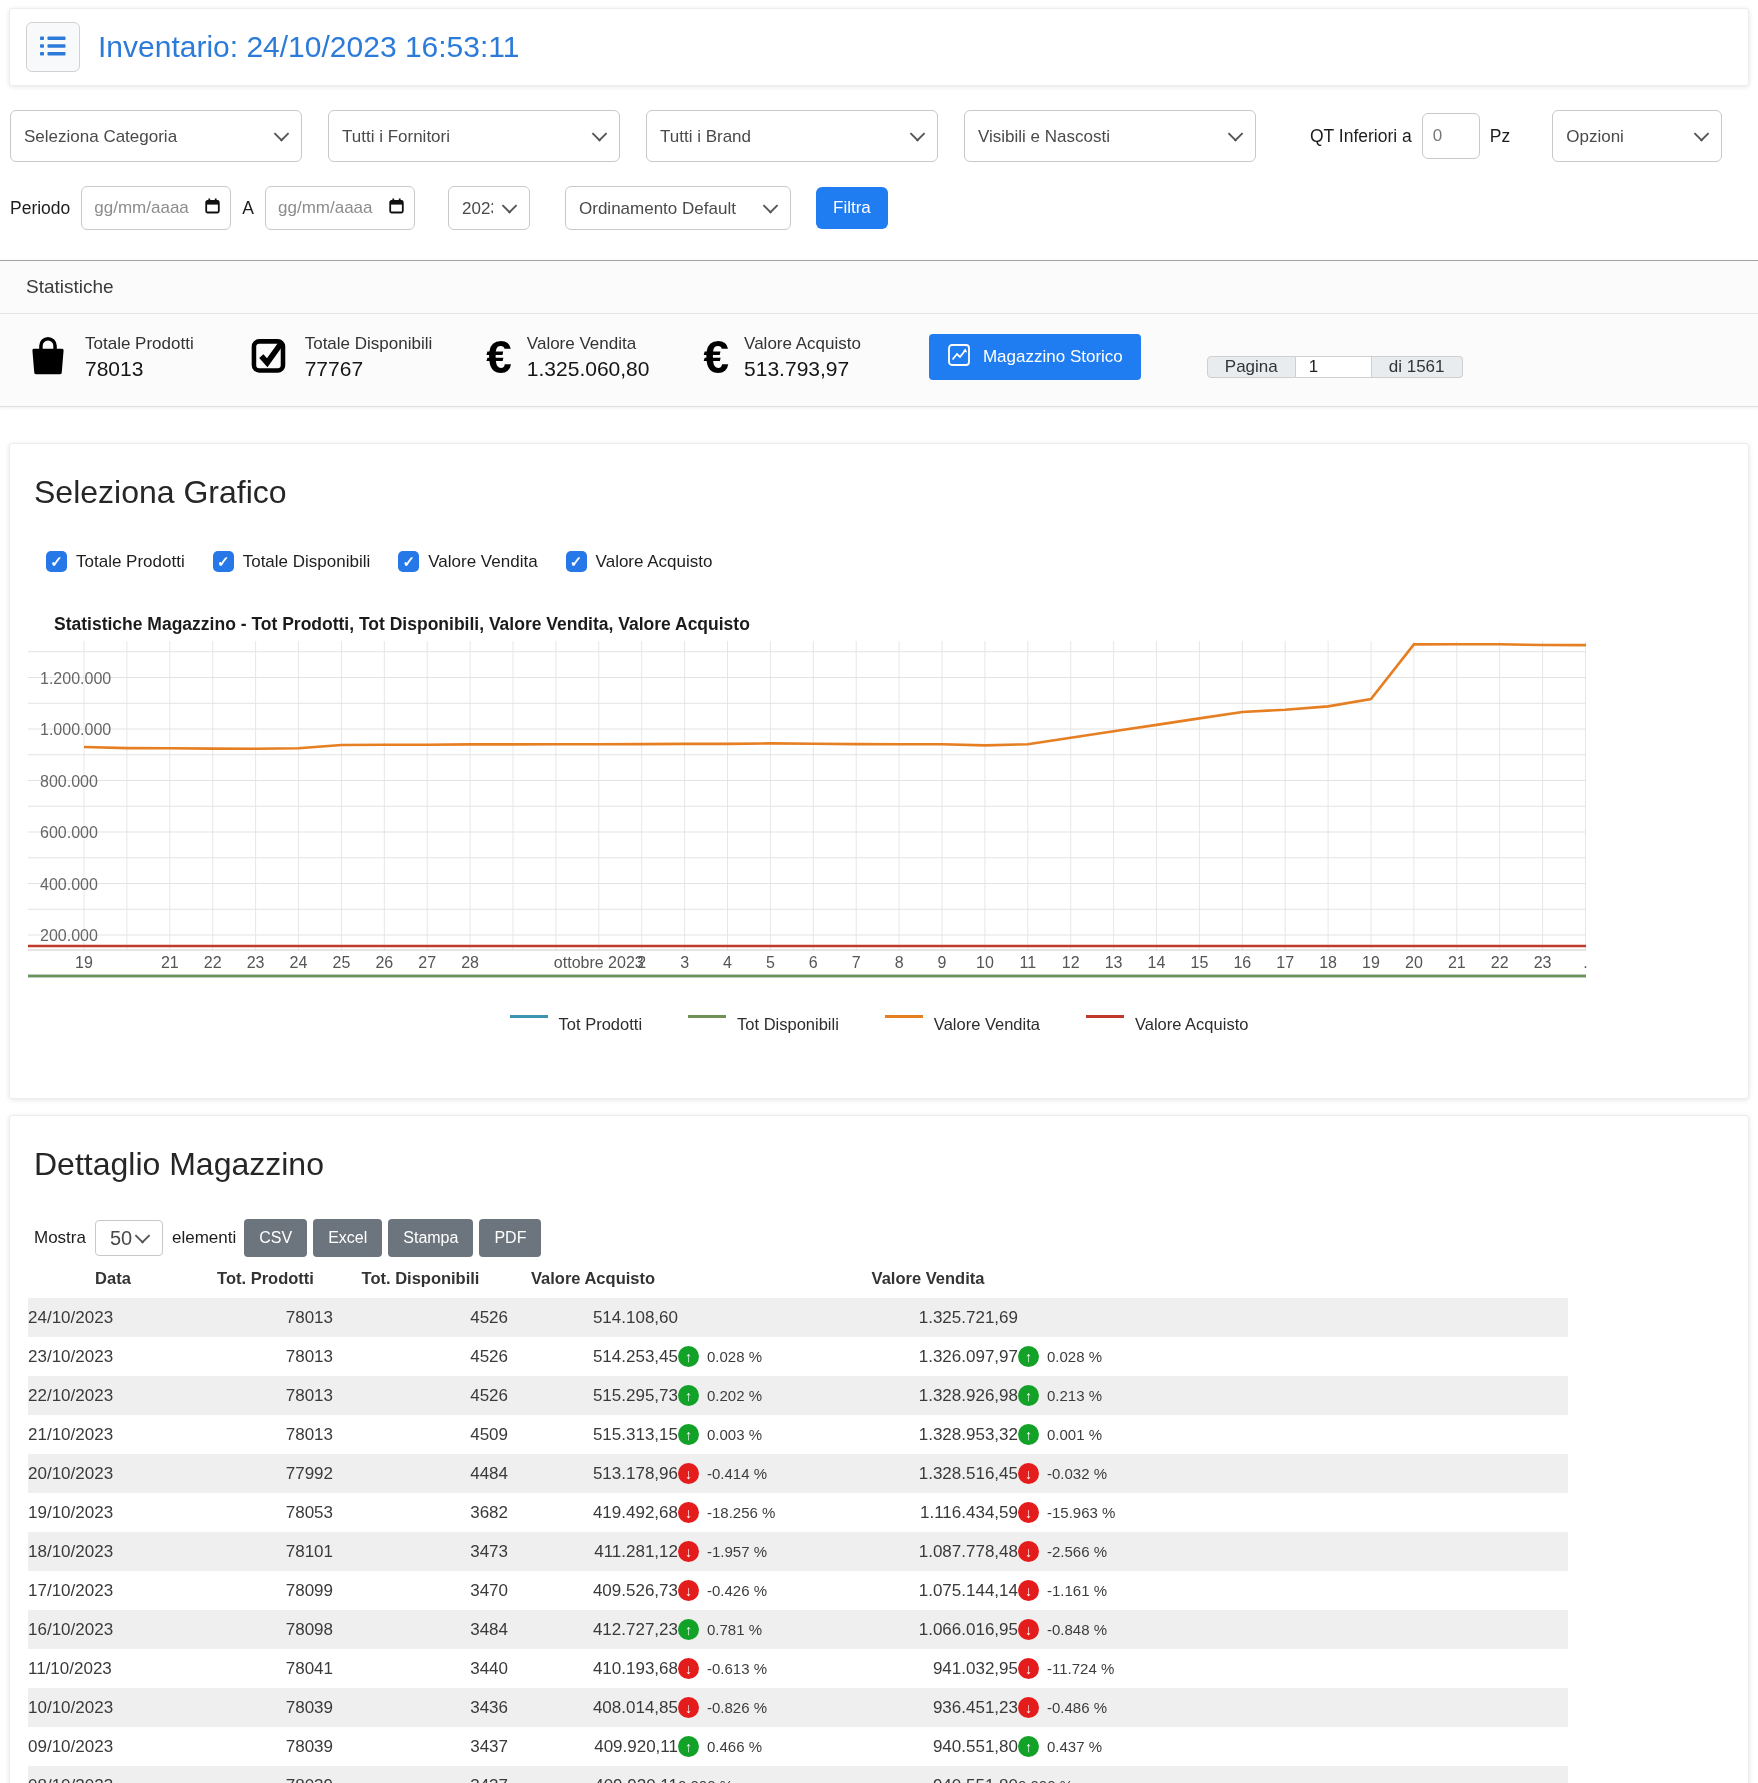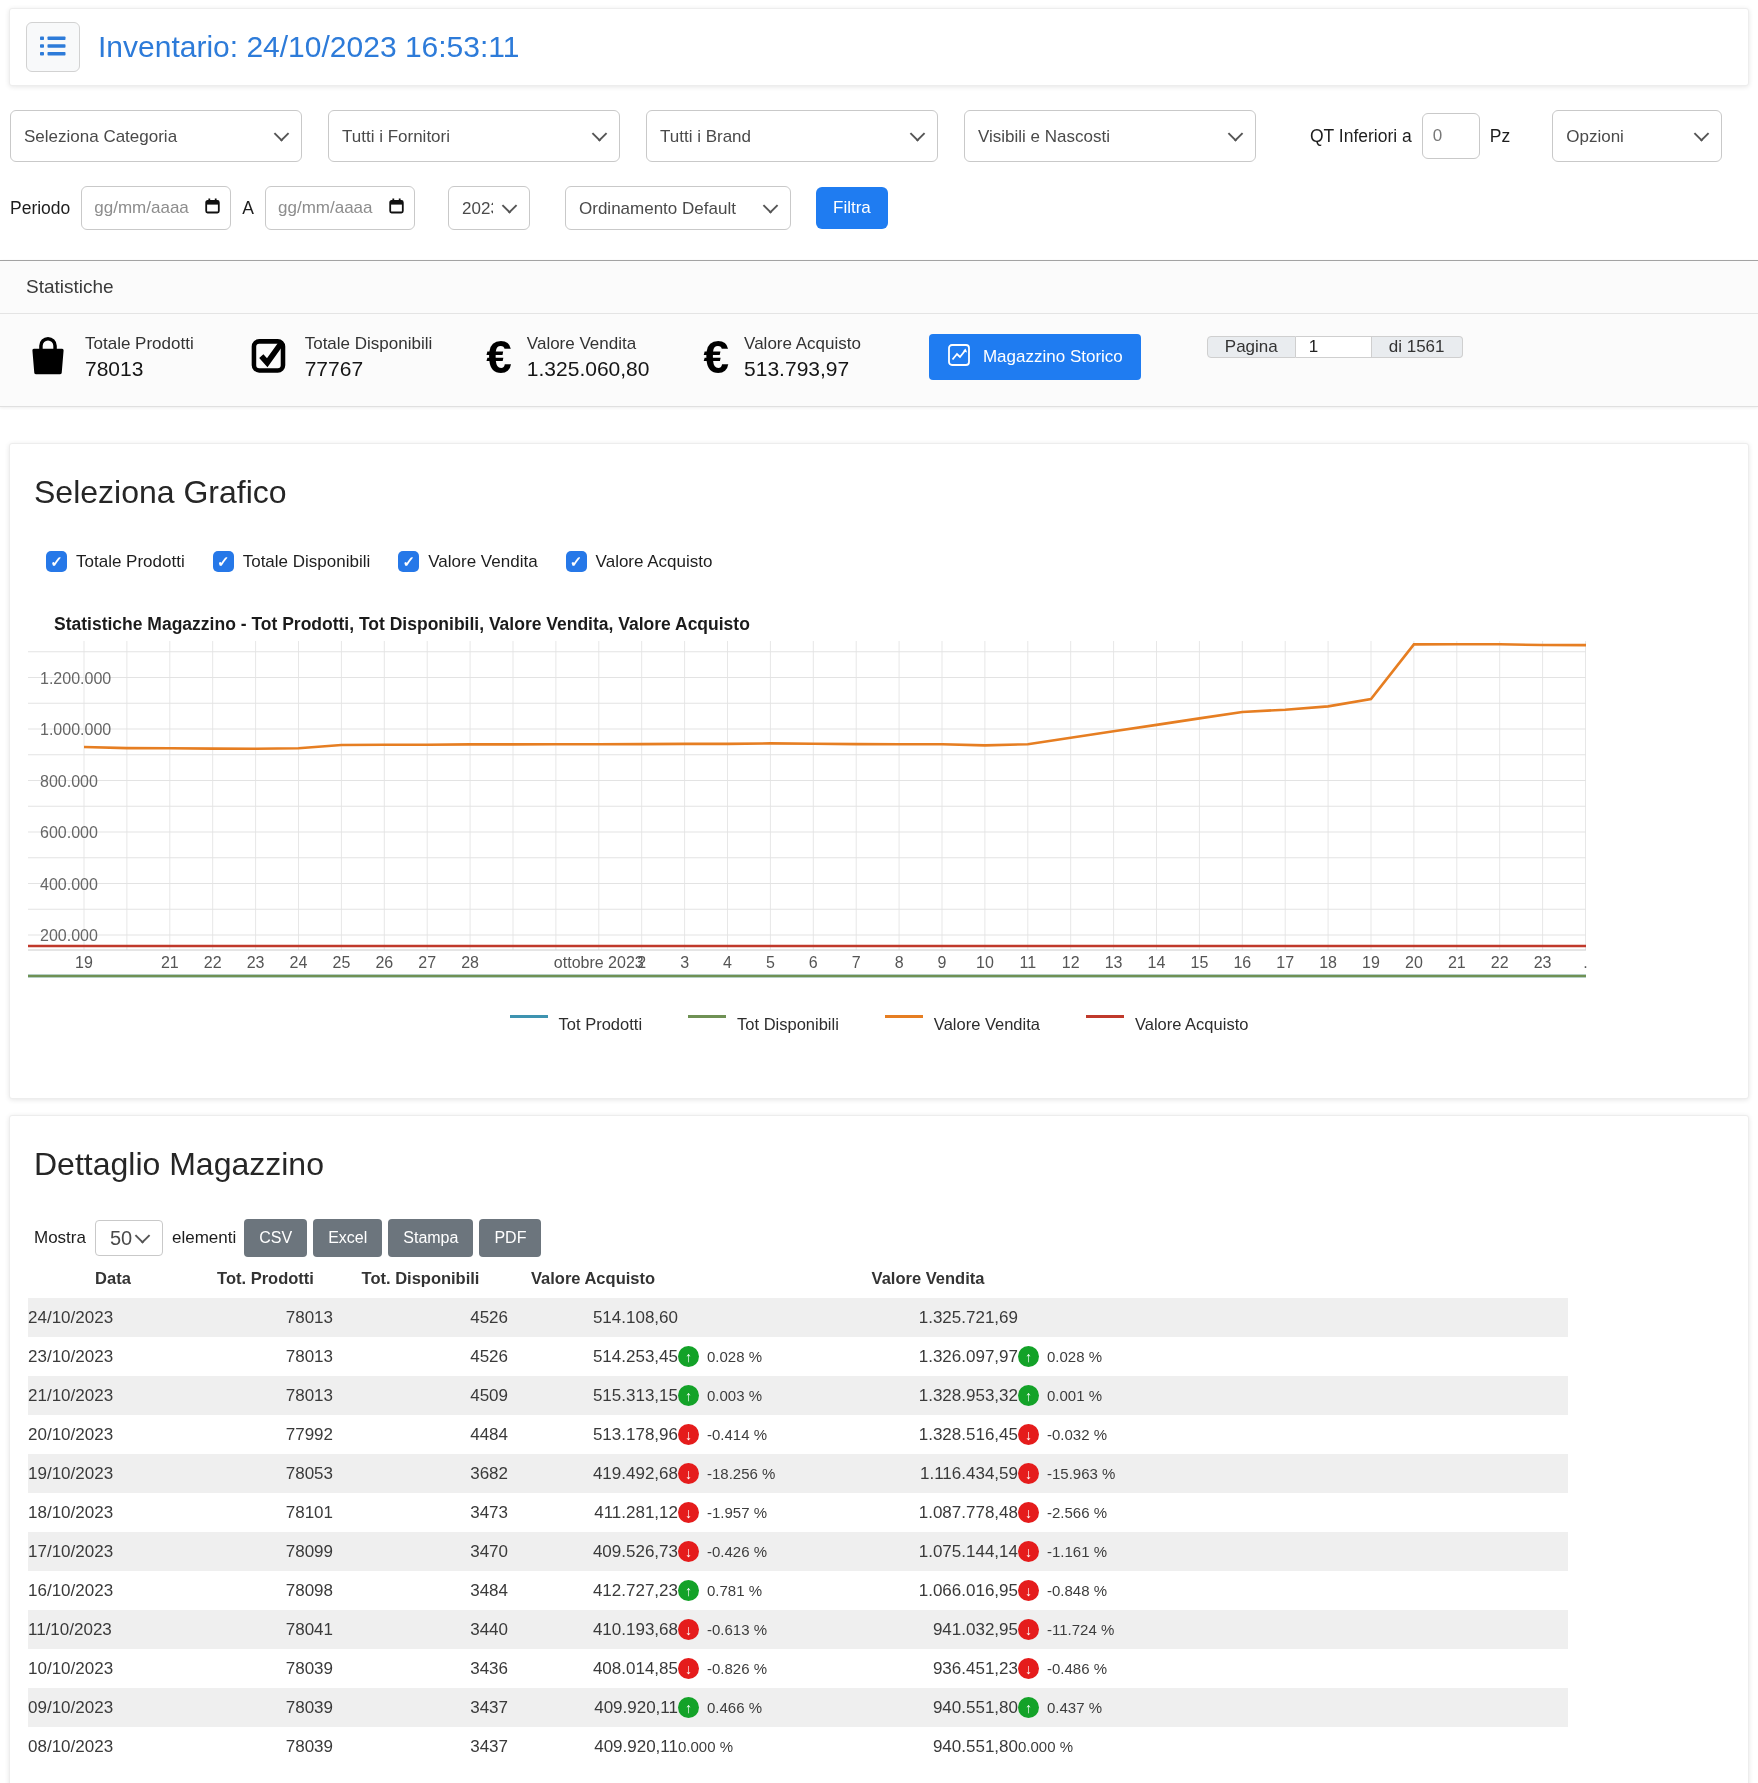--- a/index.html
+++ b/index.html
@@ -40,21 +40,21 @@
      box-shadow:0 1px 3px rgba(0,0,0,.07)}
   .stats-header{padding:15px 26px;font-size:19px;color:#3a3a3a;border-bottom:1px solid #e4e4e4}
   .stats-body{display:flex;align-items:center;padding:18px 26px 24px}
   .stat{display:flex;align-items:center;gap:15px;margin-right:54px}
   .stat .txt{display:flex;flex-direction:column}
   .stat-label{font-size:17px;color:#333}
   .stat-value{font-size:21px;color:#151515;margin-top:3px}
   .euro{font-size:46px;font-weight:bold;color:#000;line-height:1}
   .storico-btn{display:flex;align-items:center;gap:12px;background:#1f7cf1;color:#fff;border:none;
      height:46px;padding:0 18px;border-radius:4px;font-size:17px;cursor:pointer;margin-left:14px;font-family:inherit}
-  .pagination{margin-left:66px;display:flex;align-items:flex-start;height:42px}
+  .pagination{margin-left:66px;display:flex;align-items:flex-end;height:42px}
   .pg-label{background:#e9ecef;border:1px solid #cfcfcf;padding:0 17px;display:flex;align-items:center;
      font-size:17px;color:#333;border-radius:4px 0 0 4px}
   .pg-input{width:76px;border:1px solid #cfcfcf;border-left:none;padding:0 13px;font-size:17px;color:#222;outline:none}
   .pg-total{background:#e9ecef;border:1px solid #cfcfcf;border-left:none;padding:0 17px;display:flex;
      align-items:center;font-size:17px;color:#333;border-radius:0 4px 4px 0}
 
   
   .section-card{margin:36px 9px 0;padding:26px 18px 30px}
   .section-title{font-size:32px;font-weight:400;color:#262626;margin:4px 0 0 6px}
 
@@ -422,20 +422,40 @@
           <td class="c-val">1.326.097,97</td>
           <td class="c-pct">
             <span class="pct-wrap">
               <span class="pct-icon up">↑</span>
               <span>0.028 %</span>
             </span>
           </td>
           <td></td>
         </tr>
         <tr>
+          <td class="c-date">22/10/2023</td>
+          <td class="c-num">78013</td>
+          <td class="c-num">4526</td>
+          <td class="c-val">515.295,73</td>
+          <td class="c-pct">
+            <span class="pct-wrap">
+              <span class="pct-icon up">↑</span>
+              <span>0.202 %</span>
+            </span>
+          </td>
+          <td class="c-val">1.328.926,98</td>
+          <td class="c-pct">
+            <span class="pct-wrap">
+              <span class="pct-icon up">↑</span>
+              <span>0.213 %</span>
+            </span>
+          </td>
+          <td></td>
+        </tr>
+        <tr>
           <td class="c-date">21/10/2023</td>
           <td class="c-num">78013</td>
           <td class="c-num">4509</td>
           <td class="c-val">515.313,15</td>
           <td class="c-pct">
             <span class="pct-wrap">
               <span class="pct-icon up">↑</span>
               <span>0.003 %</span>
             </span>
           </td>

